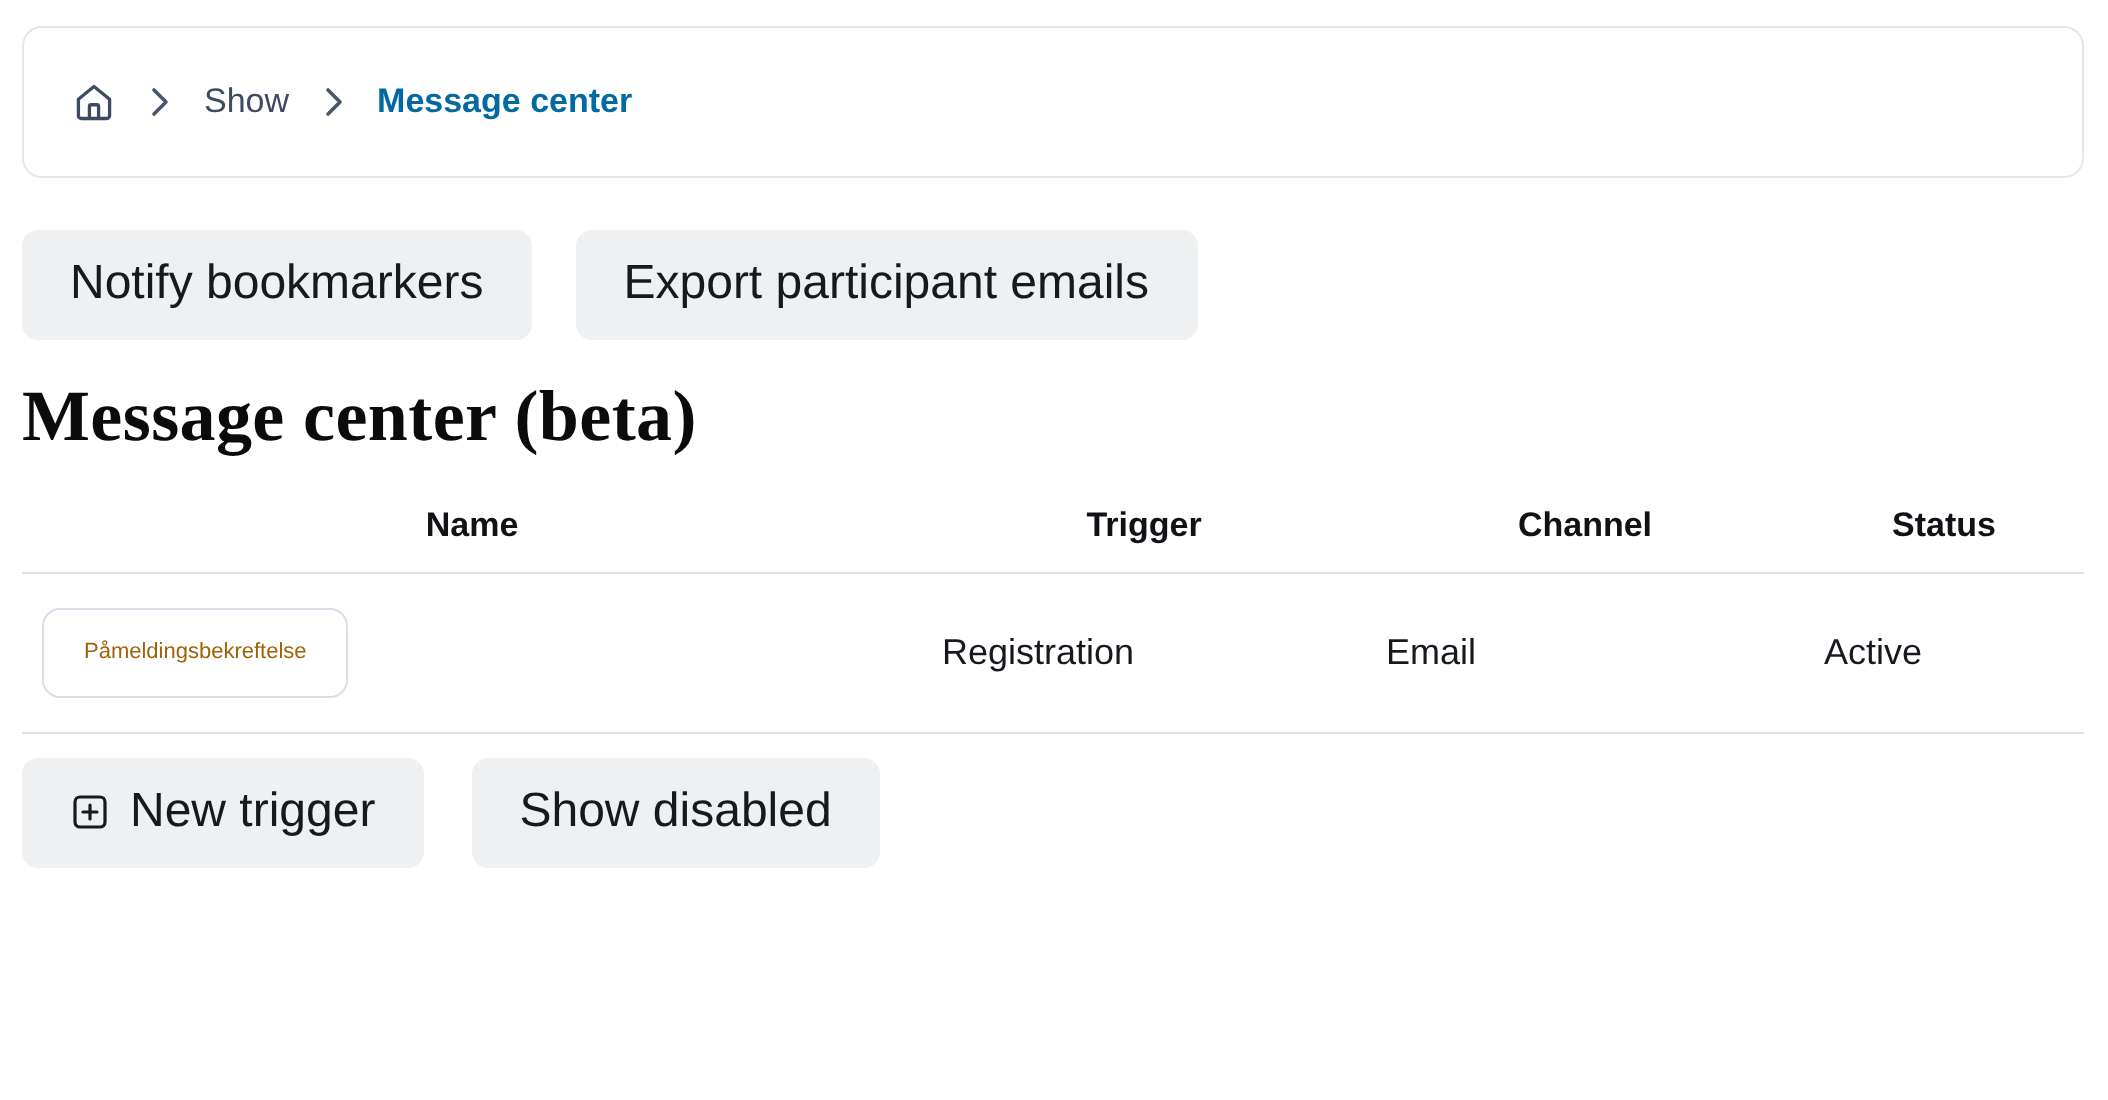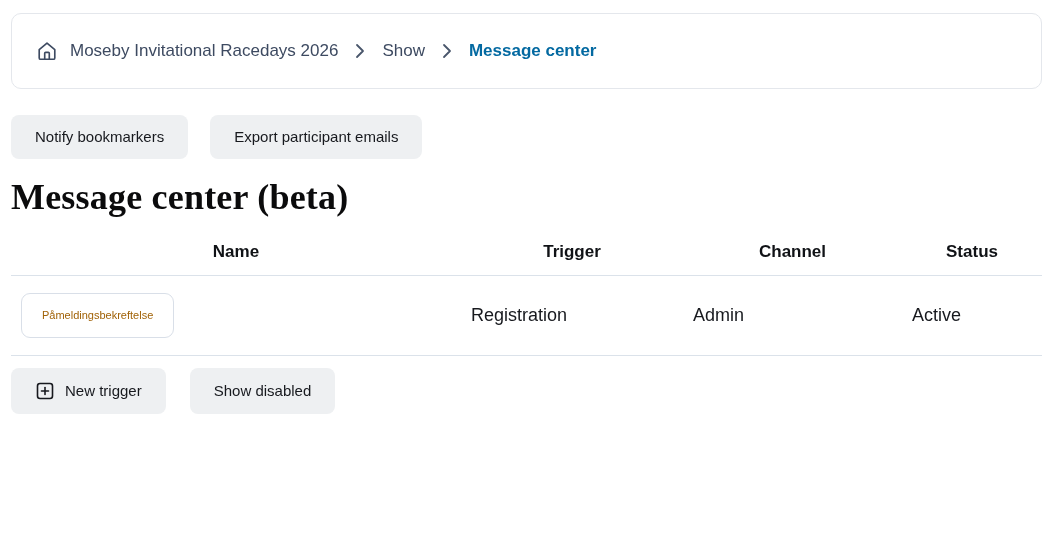--- a/index.html
+++ b/index.html
@@ -43,21 +43,21 @@
   .crumb-sep { display: inline-flex; align-items: center; margin: 0 2px; }
   .home-icon { display: inline-flex; align-items: center; }
 
   
   .toolbar { margin-top: 26px; display: flex; gap: 22px; }
   .btn {
     background: #eef0f2;
     border: none;
     border-radius: 8px;
     font-family: inherit;
-    font-size: 15px;
+    font-size: 24px;
     color: #17191e;
     padding: 13px 24px;
     cursor: pointer;
     display: inline-flex;
     align-items: center;
     gap: 10px;
     line-height: 1.2;
   }
 
   
@@ -116,21 +116,20 @@
 <div class="page">
 
   <nav class="breadcrumb-bar">
     <button class="crumb">
       <span class="home-icon">
         <svg width="22" height="22" viewBox="0 0 24 24" fill="none" stroke="#3d4a61" stroke-width="1.8" stroke-linejoin="round" stroke-linecap="round">
           <path d="M3.5 10.5 L12 3.5 L20.5 10.5 V19.5 a1.5 1.5 0 0 1 -1.5 1.5 H5 a1.5 1.5 0 0 1 -1.5 -1.5 Z"></path>
           <path d="M9.5 21 V14.5 a1 1 0 0 1 1 -1 h3 a1 1 0 0 1 1 1 V21"></path>
         </svg>
       </span>
-      <span>Moseby Invitational Racedays 2026</span>
     </button>
     <span class="crumb-sep">
       <svg width="12" height="18" viewBox="0 0 12 18" fill="none" stroke="#49566b" stroke-width="1.8" stroke-linecap="round" stroke-linejoin="round">
           <polyline points="3,3 9,9 3,15"></polyline>
         </svg>
     </span>
     <button class="crumb">
       <span>Show</span>
     </button>
     <span class="crumb-sep">
@@ -162,21 +161,21 @@
         <th>Channel</th>
         <th>Status</th>
       </tr>
     </thead>
     <tbody>
       <tr>
         <td>
           <button class="name-chip">Påmeldingsbekreftelse</button>
         </td>
         <td>Registration</td>
-        <td>Admin</td>
+        <td>Email</td>
         <td>Active</td>
       </tr>
     </tbody>
   </table>
 
   <div class="footer-actions">
     <button class="btn">
       <span class="plus-icon">
         <svg width="20" height="20" viewBox="0 0 20 20" fill="none" stroke="#17191e" stroke-width="1.6" stroke-linecap="round" stroke-linejoin="round">
           <rect x="2.5" y="2.5" width="15" height="15" rx="2.5"></rect>

